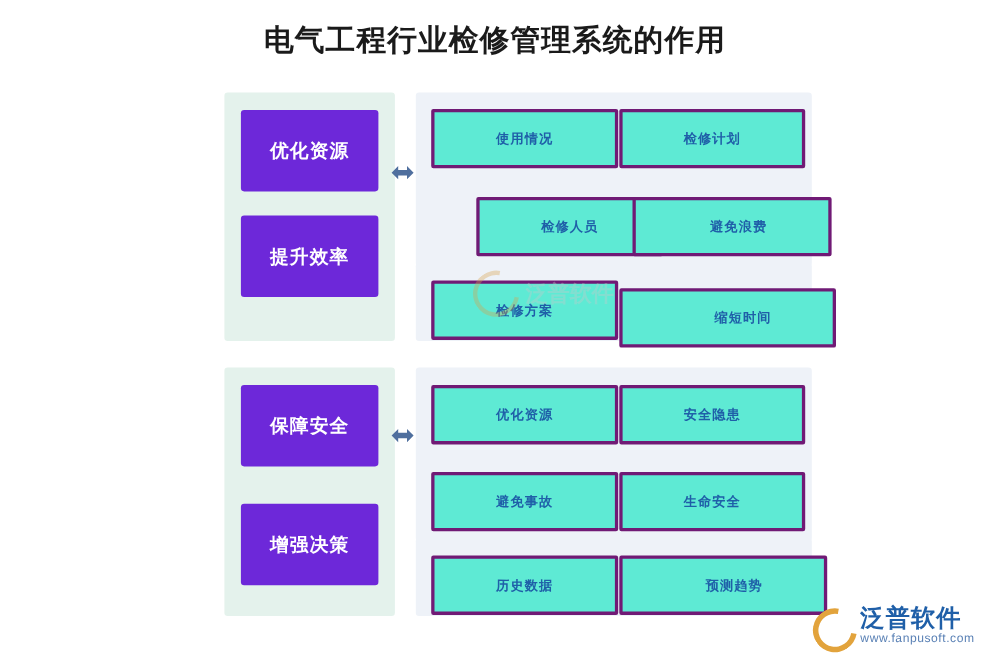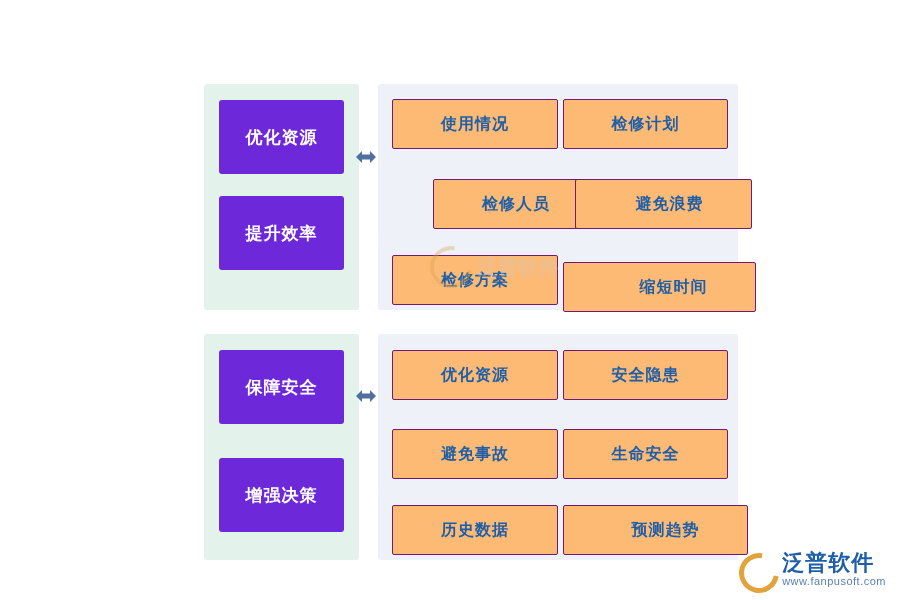--- a/index.html
+++ b/index.html
@@ -63,25 +63,25 @@
     align-items: center;
     justify-content: center;
   }
   .right-panel {
     position: absolute;
     background: #eef2f8;
     border-radius: 3px;
   }
   .cell {
     position: absolute;
-    background: #fdba74;
-    border: 1px solid #701a75;
+    background: #5eead4;
+    border: 3px solid #701a75;
     border-radius: 2px;
     color: #1f5fa8;
-    font-size: 16px;
+    font-size: 12px;
     font-weight: bold;
     display: flex;
     align-items: center;
     justify-content: center;
     letter-spacing: 1px;
     font-family: "DejaVu Sans", "Liberation Sans", sans-serif;
   }
 
   
   .wm-center {
@@ -150,20 +150,21 @@
     font-size: 11px;
     color: #5a81b5;
     letter-spacing: 0.5px;
   }
 </style>
 </head>
 <body>
 
 <div class="page">
 
+  <div class="title">电气工程行业检修管理系统的作用</div>
 
   <div class="group">
 
     <div class="left-panel" style="left:204px; top:84px; width:155px; height:226px;"></div>
 
     <div class="green-box" style="left:219px; top:100px; width:125px; height:74px;">
       <span>优化资源</span>
     </div>
 
     <div class="green-box" style="left:219px; top:196px; width:125px; height:74px;">

